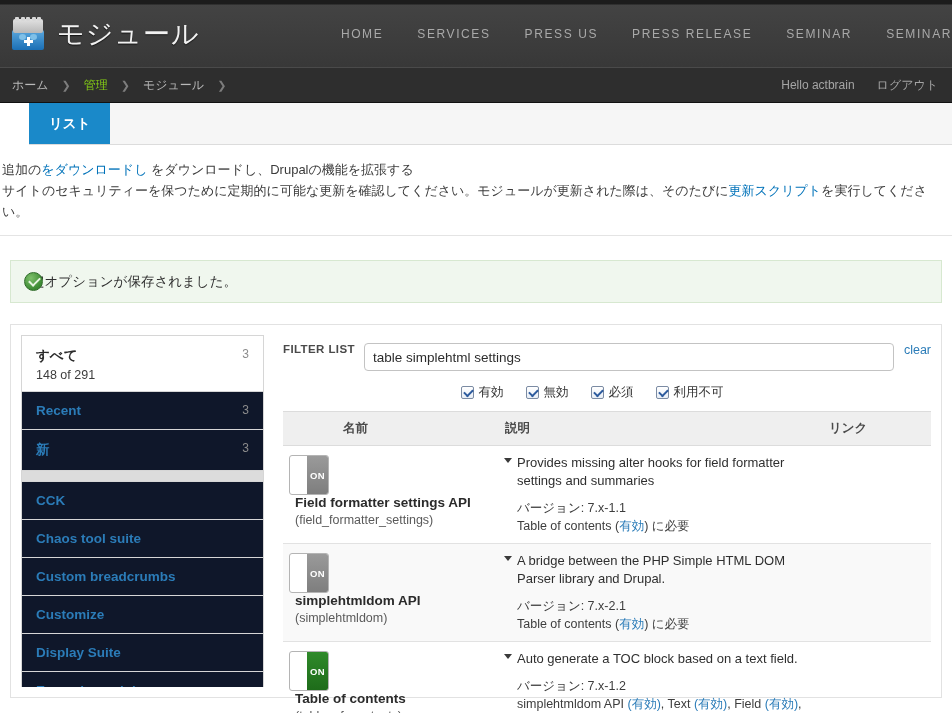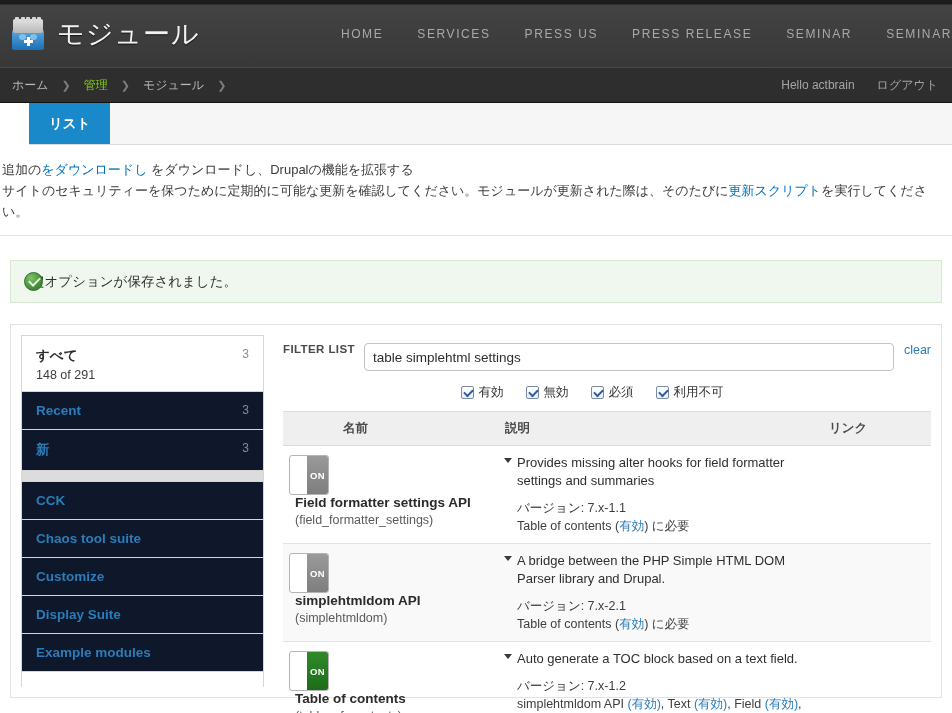--- a/index.html
+++ b/index.html
@@ -408,20 +408,23 @@
       <div class="filter-item">
         <span class="f-label">新</span>
         <span class="f-count">3</span>
       </div>
       <div class="filter-sep"></div>
       <div class="filter-item">
         <span class="f-label">CCK</span>
       </div>
       <div class="filter-item">
         <span class="f-label">Chaos tool suite</span>
+      </div>
+      <div class="filter-item">
+        <span class="f-label">Custom breadcrumbs</span>
       </div>
       <div class="filter-item">
         <span class="f-label">Customize</span>
       </div>
       <div class="filter-item">
         <span class="f-label">Display Suite</span>
       </div>
       <div class="filter-item">
         <span class="f-label">Example modules</span>
       </div>

